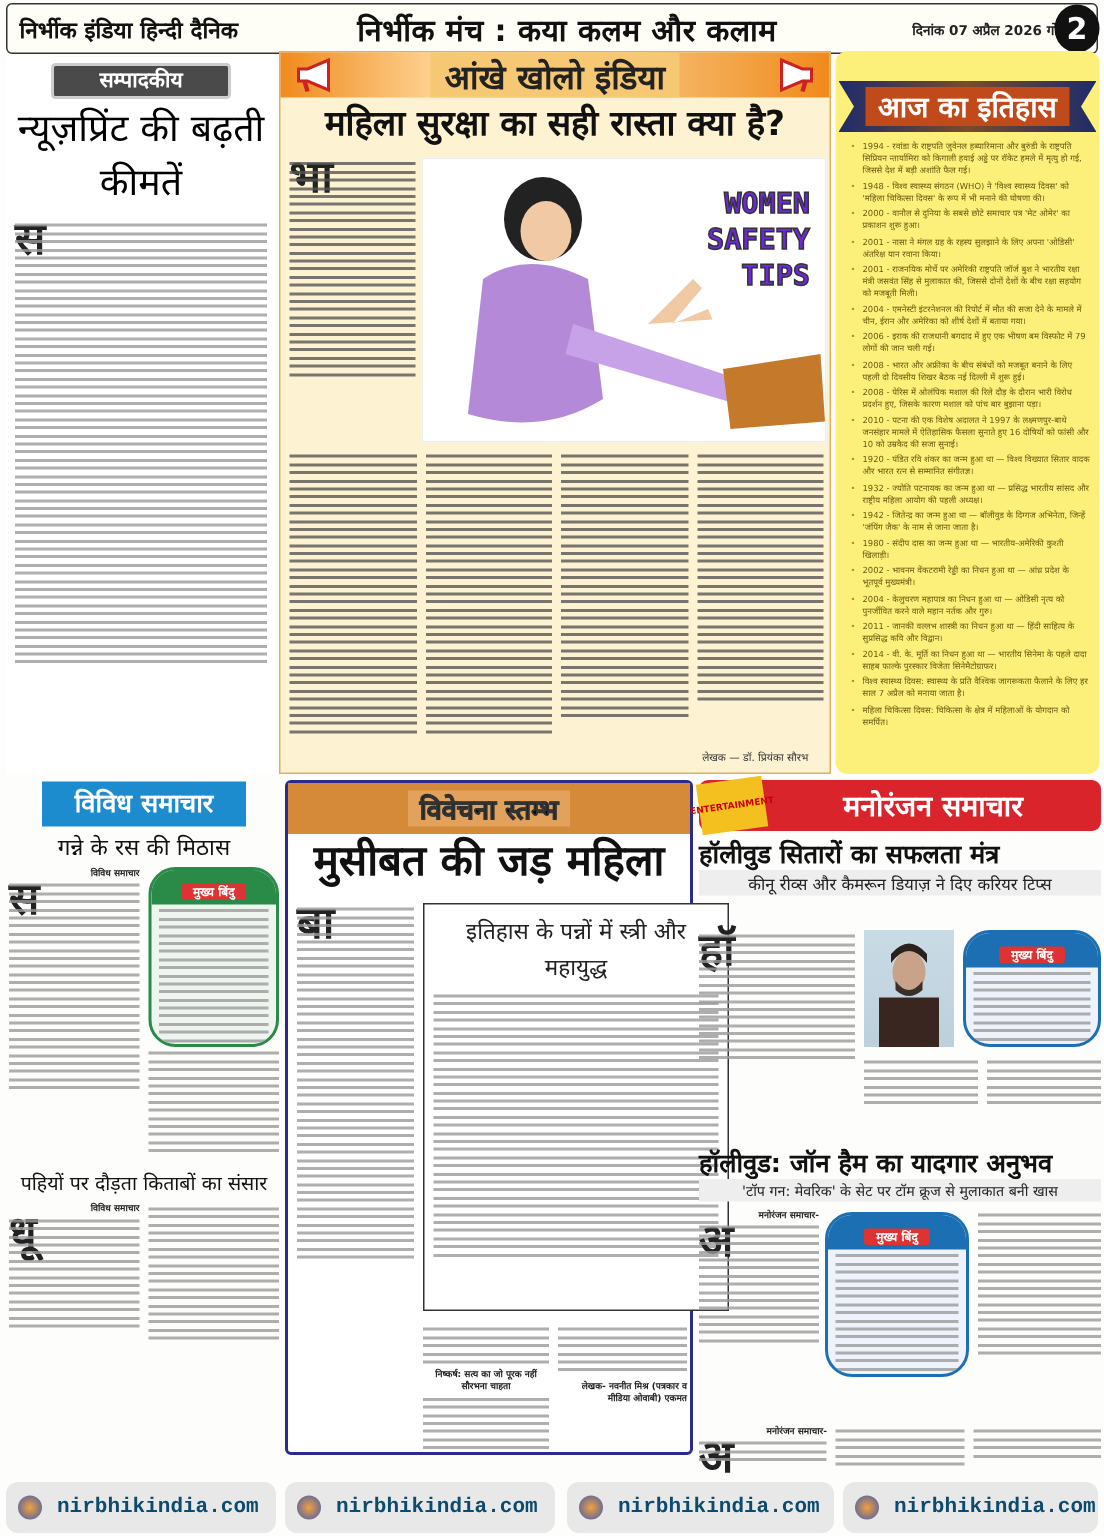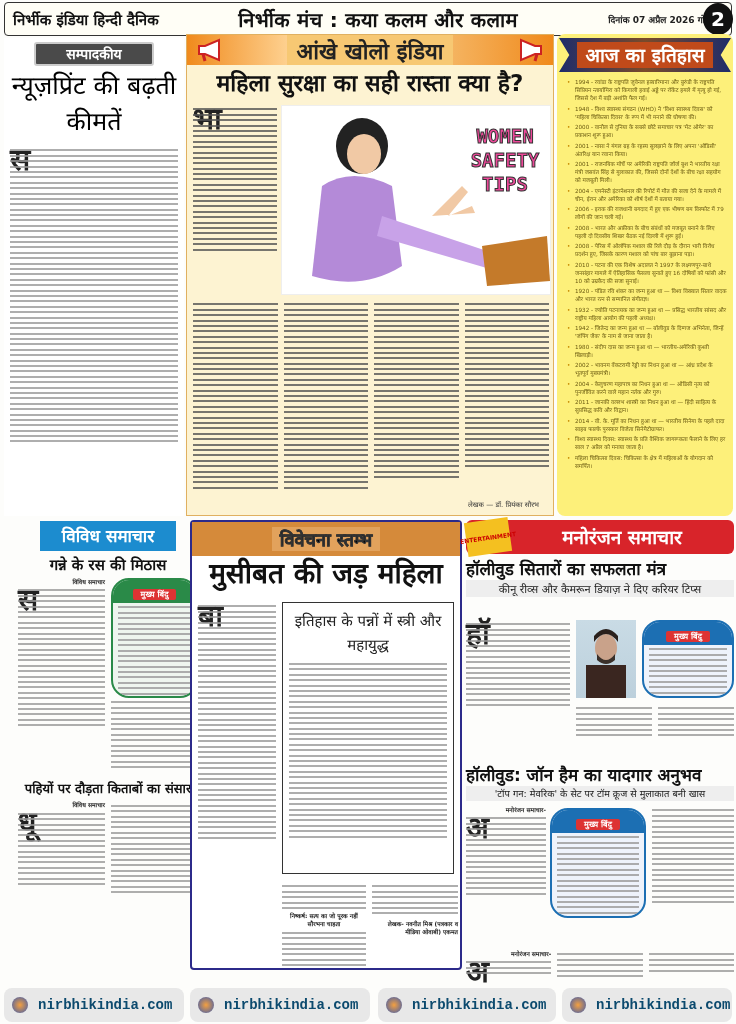--- a/index.html
+++ b/index.html
@@ -23,47 +23,47 @@
 .dropcap{float:left;font-size:30px;font-weight:bold;line-height:28px;margin-right:3px;color:#222}
 
 .center{position:absolute;left:186px;top:34px;width:368px;height:482px;background:#fdf3d2;border:1.5px solid #e0b060}
 .banner{height:30px;background:linear-gradient(90deg,#f08a1c,#ffd79a 30%,#f5b766 70%,#f08a1c);display:flex;align-items:center;justify-content:center;position:relative}
 .banner .t{font-weight:bold;font-size:22px;color:#222;background:#f7c873;padding:0 10px}
 .mega{position:absolute;top:3px;width:30px;height:24px}
 .mega.l{left:8px}.mega.r{right:8px}
 .center .hl{font-weight:bold;font-size:23px;color:#111;padding:3px 8px 0;line-height:30px;text-align:center}
 .center .colA{position:absolute;left:6px;top:70px;width:84px}
 .illus{position:absolute;left:94px;top:70px;width:270px;height:190px;background:#fff;border:1px solid #eee;overflow:hidden}
-.wst{position:absolute;right:10px;top:18px;font-weight:bold;font-size:19px;color:#ec4899;-webkit-text-stroke:1px #333;text-align:center;line-height:24px;font-family:"DejaVu Sans Mono",monospace}
+.wst{position:absolute;right:10px;top:18px;font-weight:bold;font-size:19px;color:#6d28d9;-webkit-text-stroke:1px #333;text-align:right;line-height:24px;font-family:"DejaVu Sans Mono",monospace}
 .center .cols{position:absolute;left:6px;top:265px;width:356px;display:flex;gap:6px}
 .center .cols>div{flex:1}
 .byline{position:absolute;right:14px;bottom:6px;font-size:7px;color:#333}
 
 .hist{position:absolute;left:557px;top:34px;width:176px;height:482px;background:#fdf07a;border-radius:8px}
-.hist .bn{height:34px;margin:4px 2px 0;background:linear-gradient(90deg,#1d2c6b,#7a4a2a,#1d2c6b);display:flex;align-items:center;justify-content:center;clip-path:polygon(0 0,100% 0,94% 50%,100% 100%,0 100%,6% 50%)}
+.hist .bn{height:34px;margin:20px 2px 0;background:linear-gradient(90deg,#1d2c6b,#7a4a2a,#1d2c6b);display:flex;align-items:center;justify-content:center;clip-path:polygon(0 0,100% 0,94% 50%,100% 100%,0 100%,6% 50%)}
 .hist .bn span{color:#fff;font-weight:bold;font-size:19px;background:#c04a1a;padding:0 8px}
 .hist ul{list-style:none;padding:6px 6px 0 10px}
 .hist li{font-size:5.6px;line-height:8px;color:#6a5a10;margin-bottom:2.5px;position:relative;padding-left:8px}
 .hist li:before{content:"•";position:absolute;left:0;color:#c68a00}
 
-.vividh{position:absolute;left:16px;top:518px;width:184px;height:458px}
+.vividh{position:absolute;left:4px;top:518px;width:184px;height:458px}
 .vividh .tag{margin:3px auto 0;width:136px;height:30px;background:#1c8ccf;color:#fff;font-weight:bold;font-size:17px;text-align:center;line-height:30px}
-.vividh .hl{font-weight:bold;font-size:15px;text-align:center;padding-top:3px;color:#111}
+.vividh .hl{font-weight:normal;font-size:15px;text-align:center;padding-top:3px;color:#111}
 .small{font-size:6px;font-weight:bold;text-align:right}
 .keybox{border-radius:18px;border:2px solid #2a8a48;background:#eef5ee;overflow:hidden}
 .keybox .kh{background:#2a8a48;padding:2px 0;text-align:center}
 .keybox .kh span{background:#d33;color:#fff;font-weight:bold;font-size:8px;padding:1px 8px;border-radius:2px}
 .keybox.blue{border-color:#1c6fb3;background:#eef3fb}
 .keybox.blue .kh{background:#1c6fb3}
 
 .vive{position:absolute;left:190px;top:520px;width:272px;height:450px;border:2.5px solid #2c2a8a;border-radius:4px;background:#fff}
 .vive .bn{height:34px;background:#d58a3a;display:flex;align-items:center;justify-content:center}
 .vive .bn span{font-weight:bold;font-size:18px;color:#000000;-webkit-text-stroke:.6px #333;background:#e2a25c;padding:0 8px}
 .vive .hl{font-weight:bold;font-size:28px;text-align:center;color:#111;line-height:36px}
-.itbox{position:absolute;left:90px;top:80px;width:172px;height:272px;border:1.5px solid #333;background:#fff;padding:6px}
+.itbox{position:absolute;left:90px;top:80px;width:204px;height:272px;border:1.5px solid #333;background:#fff;padding:6px}
 .itbox .t{font-size:15px;text-align:center;line-height:24px;color:#222}
 
 .ent{position:absolute;left:466px;top:520px;width:268px;height:452px}
 .ent .bn{height:34px;background:#d8242a;border-radius:6px;display:flex;align-items:center}
 .ent .bn .logo{width:44px;height:34px;background:#f4c020;font-size:6px;font-weight:bold;color:#c00;display:flex;align-items:center;justify-content:center;transform:rotate(-8deg)}
 .ent .bn span{color:#fff;font-weight:bold;font-size:19px;flex:1;text-align:center}
 .ent .hl{font-weight:bold;font-size:17px;text-align:left;padding-top:3px;color:#111}
 .ent .sub{font-size:11px;text-align:center;background:#eee;color:#222;padding:1px 0}
 .photo{position:absolute;left:110px;top:100px;width:60px;height:78px;background:linear-gradient(180deg,#c9dbe5,#bcd0dc);overflow:hidden}
 

